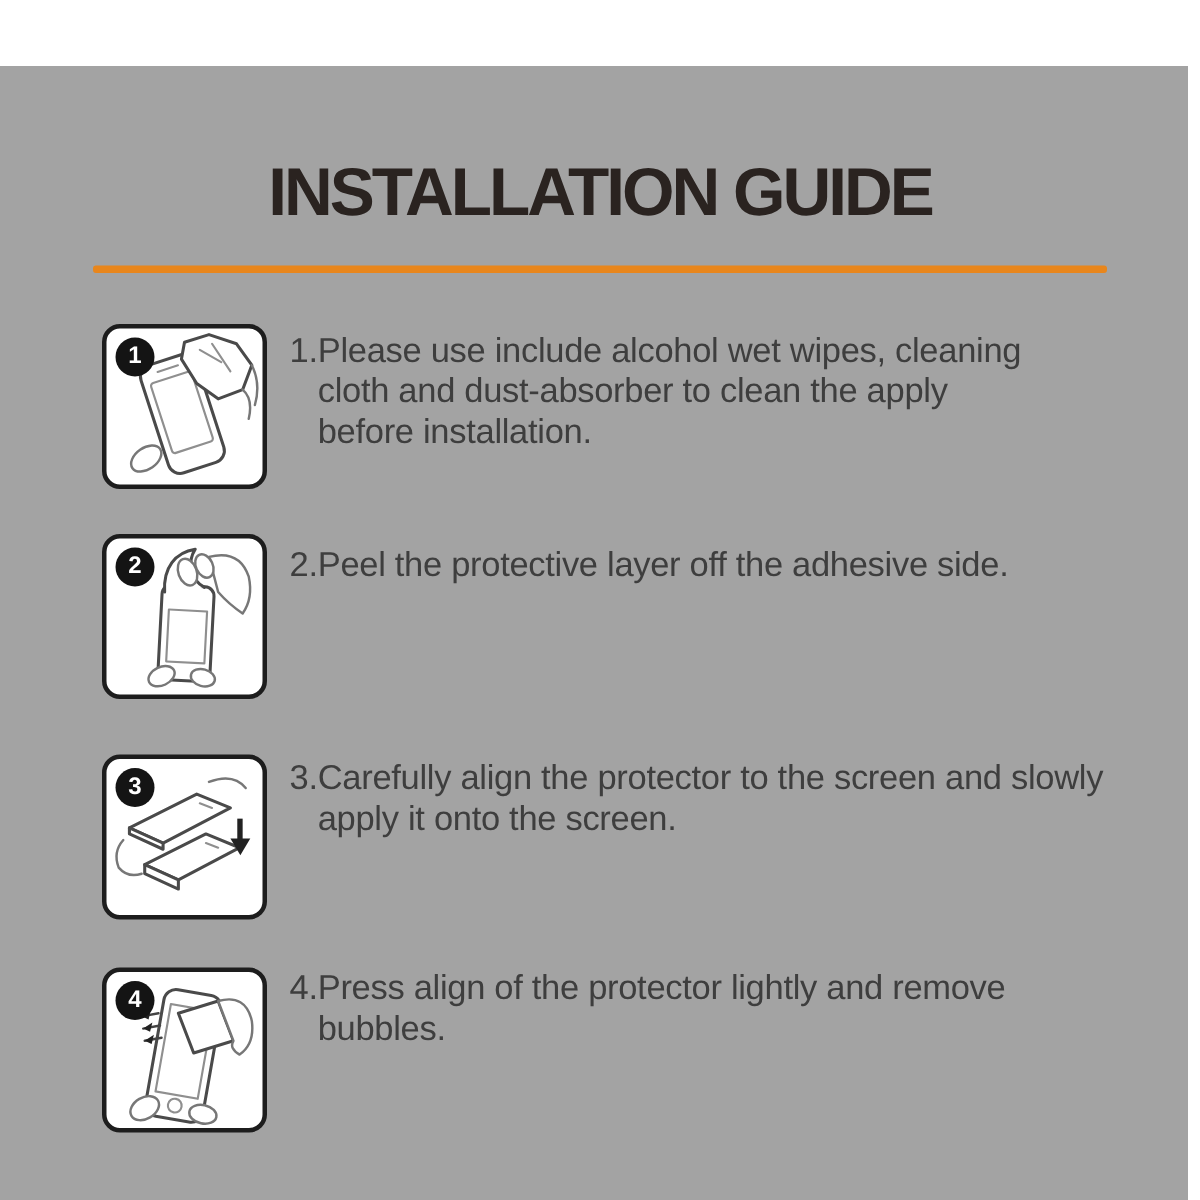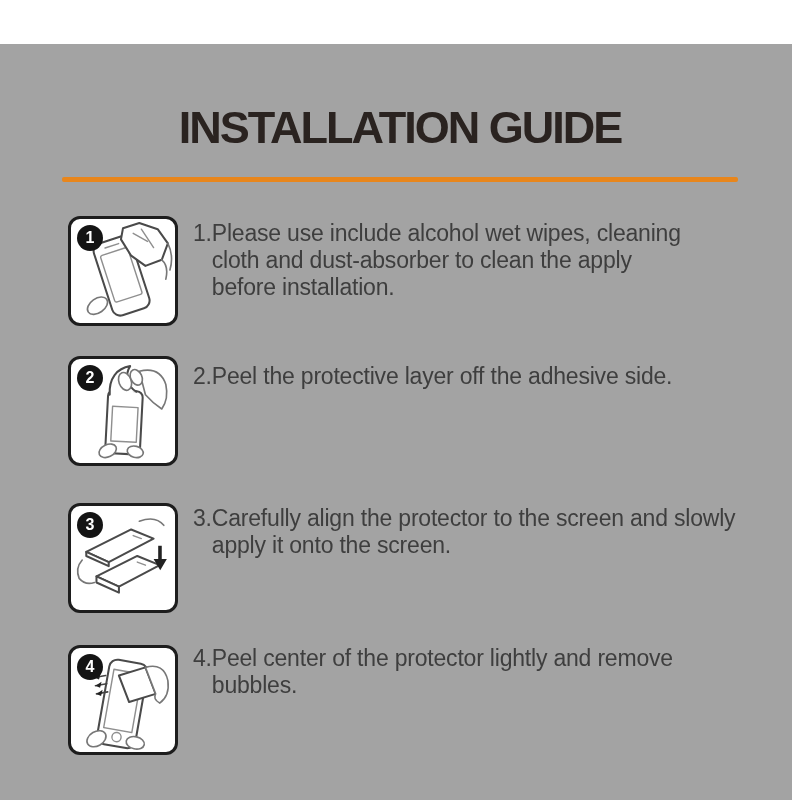--- a/index.html
+++ b/index.html
@@ -201,18 +201,18 @@
         </g>
         <path class="solid" d="M22 28 l6 -4 l-1.5 6 z" fill="#444444"></path>
         <path class="solid" d="M23 36 l6 -4 l-1.5 6 z" fill="#444444"></path>
         <path class="solid" d="M24 44 l6 -4 l-1.5 6 z" fill="#444444"></path>
         <ellipse class="hand" cx="24" cy="88" rx="10" ry="7" transform="rotate(-30 24 88)"></ellipse>
         <ellipse class="hand" cx="62" cy="92" rx="9" ry="6" transform="rotate(12 62 92)"></ellipse>
       </svg>
     </div>
     <div class="steptext">
       <span class="prefix">4.</span>
-      <span class="body">Peel center of the protector lightly and remove
+      <span class="body">Press align of the protector lightly and remove
 bubbles.</span>
     </div>
   </section>
 
 </div>
 
 </body></html>

